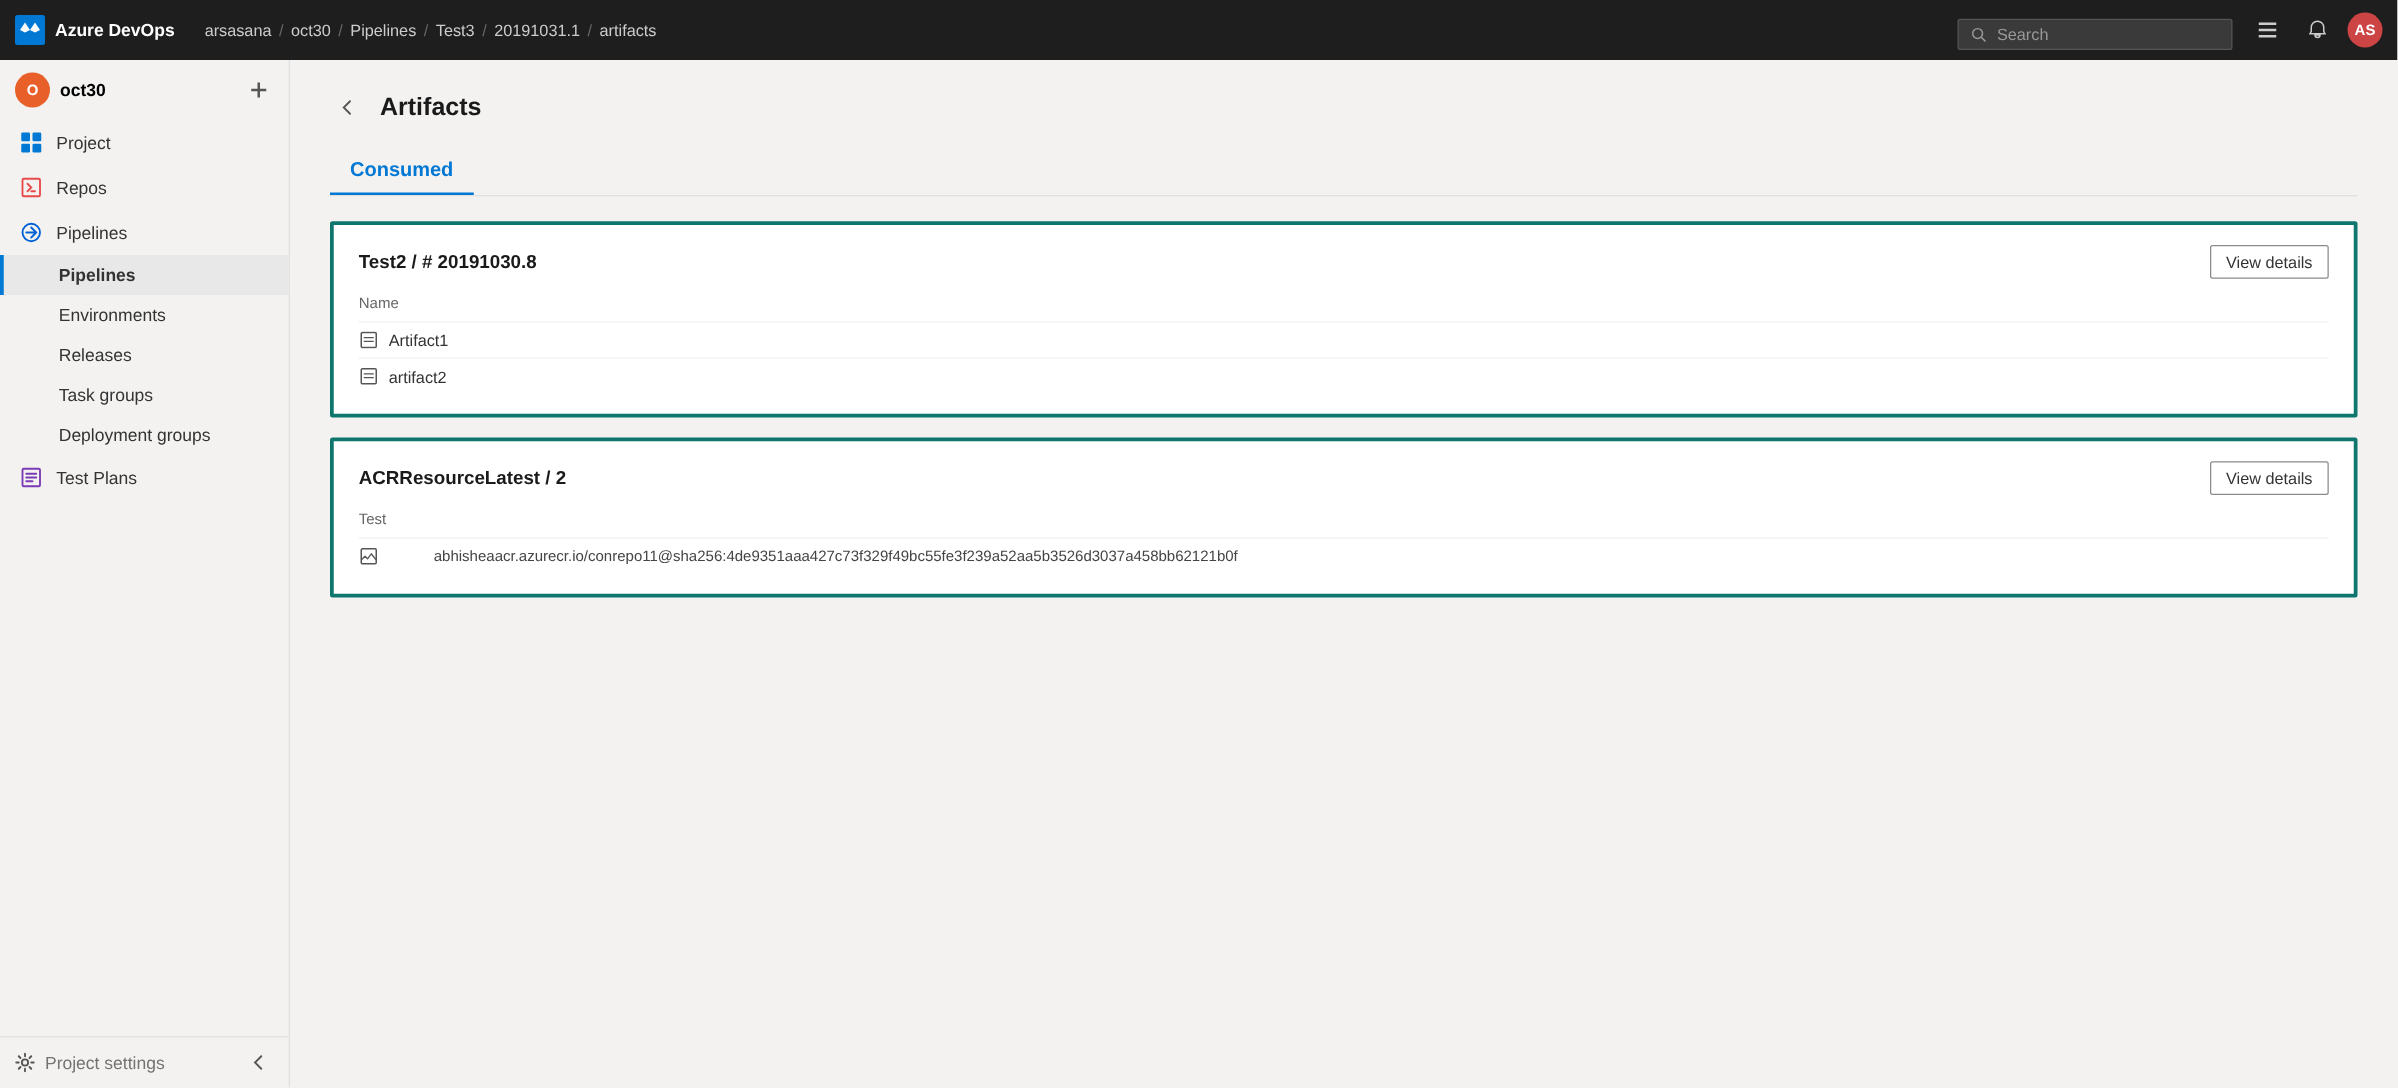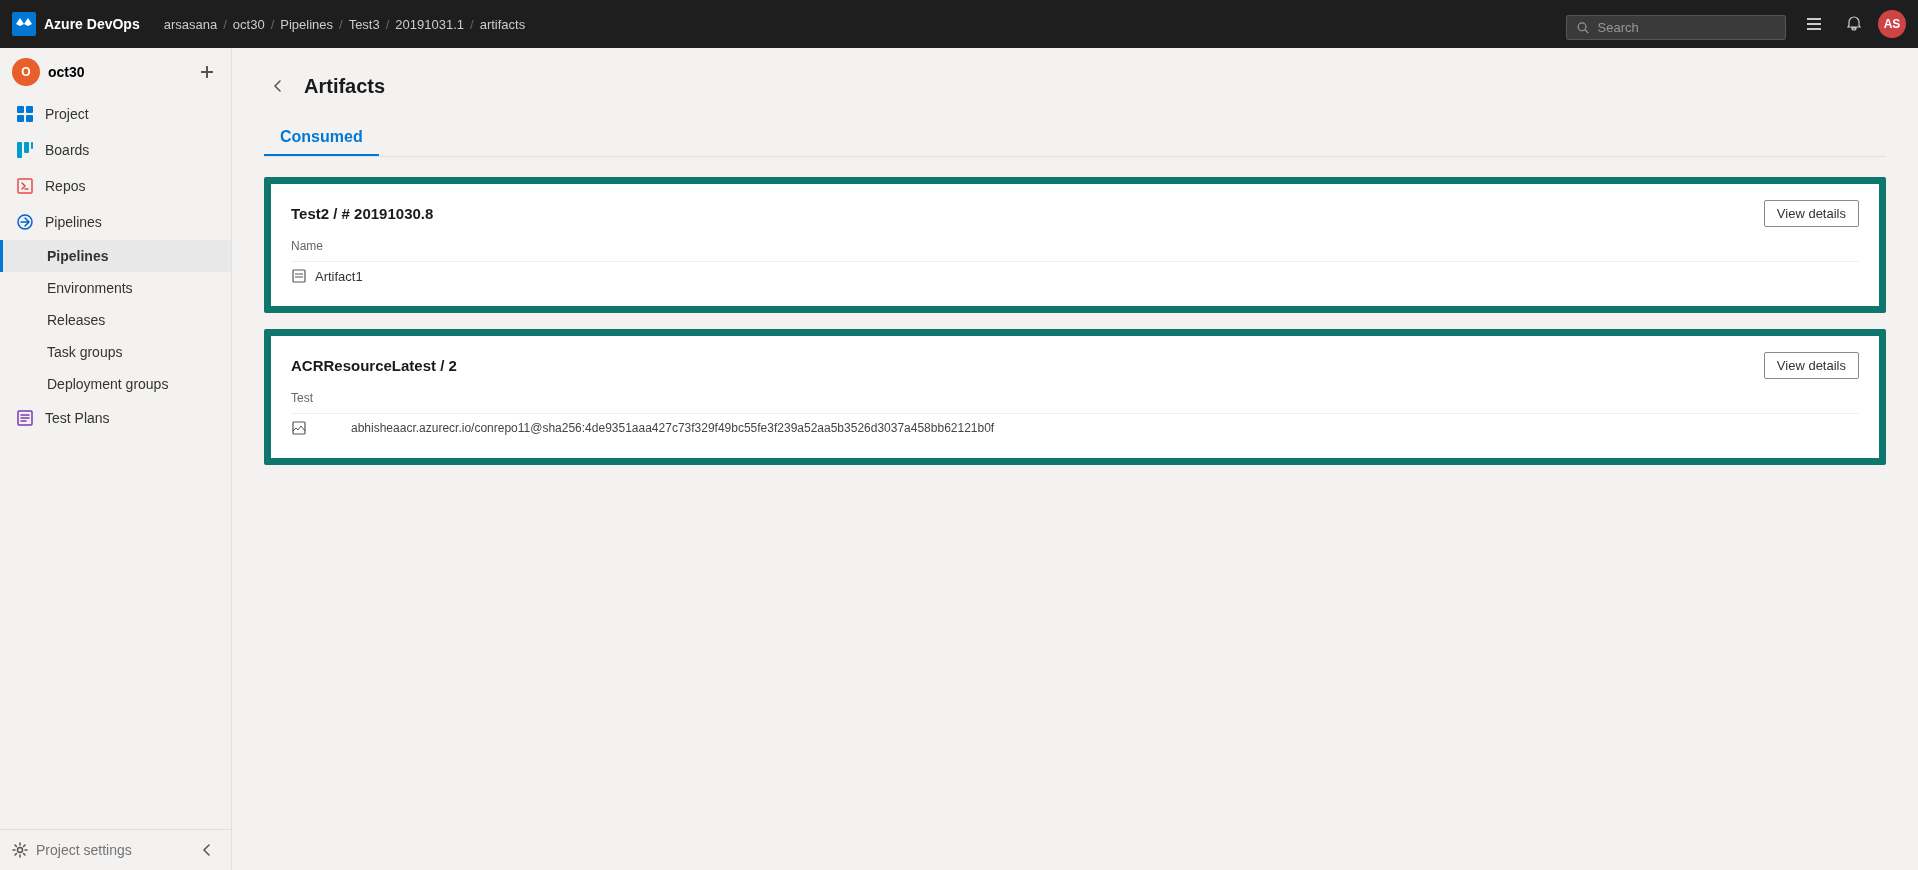--- a/index.html
+++ b/index.html
@@ -45,21 +45,21 @@
     .page-header { display: flex; align-items: center; gap: 12px; margin-bottom: 20px; }
     .back-btn { width: 28px; height: 28px; display: flex; align-items: center; justify-content: center; cursor: pointer; color: #555; border-radius: 2px; }
     .page-title { font-size: 20px; font-weight: 600; color: #1a1a1a; }
 
     
     .tabs { display: flex; border-bottom: 1px solid #e0e0e0; margin-bottom: 20px; }
     .tab { padding: 8px 16px; cursor: pointer; font-size: 16px; color: #555; border-bottom: 2px solid transparent; }
     .tab.active { color: #0078d4; border-bottom-color: #0078d4; font-weight: 600; }
 
     
-    .artifact-card { background: white; border: 7px solid #0f766e; border-radius: 2px; margin-bottom: 16px; padding: 16px 20px; }
+    .artifact-card { background: white; border: 3px solid #0f766e; border-radius: 2px; margin-bottom: 16px; padding: 16px 20px; }
     .card-header { display: flex; align-items: center; justify-content: space-between; margin-bottom: 12px; }
     .card-title { font-size: 15px; font-weight: 600; color: #1a1a1a; }
     .view-details-btn { padding: 5px 12px; background: white; border: 1px solid #8a8a8a; border-radius: 2px; cursor: pointer; font-size: 13px; color: #333; }
     .card-label { font-size: 12px; color: #666; margin-bottom: 8px; }
     .artifact-item { display: flex; align-items: center; gap: 8px; padding: 6px 0; font-size: 13px; color: #333; border-top: 1px solid #f0f0f0; }
     .artifact-item:first-child { border-top: none; }
     .artifact-icon { width: 16px; height: 16px; display: flex; align-items: center; justify-content: center; color: #555; flex-shrink: 0; }
   </style>
 </head>
 <body>
@@ -135,30 +135,20 @@
           <svg width="18" height="18" viewBox="0 0 18 18">
               <rect x="1" y="1" width="7" height="7" fill="#0078d4" rx="1"></rect>
               <rect x="10" y="1" width="7" height="7" fill="#0078d4" rx="1"></rect>
               <rect x="1" y="10" width="7" height="7" fill="#0078d4" rx="1"></rect>
               <rect x="10" y="10" width="7" height="7" fill="#0078d4" rx="1"></rect>
             </svg>
         </div>
         <span>Project</span>
       </div>
 
-      <div class="nav-item">
-        <div class="nav-icon">
-          <svg width="18" height="18" viewBox="0 0 18 18" fill="none">
-              <rect x="1" y="1" width="5" height="16" rx="1" fill="#009ccc"></rect>
-              <rect x="8" y="1" width="5" height="11" rx="1" fill="#009ccc"></rect>
-              <rect x="15" y="1" width="2" height="7" rx="1" fill="#009ccc"></rect>
-            </svg>
-        </div>
-        <span>Boards</span>
-      </div>
 
       <div class="nav-item">
         <div class="nav-icon">
           <svg width="18" height="18" viewBox="0 0 18 18" fill="none">
               <path d="M3 2h12a1 1 0 011 1v12a1 1 0 01-1 1H3a1 1 0 01-1-1V3a1 1 0 011-1z" stroke="#e84a4a" stroke-width="1.5"></path>
               <path d="M6 6l3 3-3 3M9 12h3" stroke="#e84a4a" stroke-width="1.5" stroke-linecap="round"></path>
             </svg>
         </div>
         <span>Repos</span>
       </div>
@@ -242,20 +232,30 @@
       <div class="artifact-item">
         <div class="artifact-icon">
           <svg width="14" height="14" viewBox="0 0 14 14" fill="none">
               <rect x="1" y="1" width="12" height="12" rx="1" stroke="#555" stroke-width="1.2"></rect>
               <line x1="3" y1="5" x2="11" y2="5" stroke="#555" stroke-width="1"></line>
               <line x1="3" y1="8" x2="11" y2="8" stroke="#555" stroke-width="1"></line>
             </svg>
         </div>
         <span>Artifact1</span>
       </div>
+      <div class="artifact-item">
+        <div class="artifact-icon">
+          <svg width="14" height="14" viewBox="0 0 14 14" fill="none">
+              <rect x="1" y="1" width="12" height="12" rx="1" stroke="#555" stroke-width="1.2"></rect>
+              <line x1="3" y1="5" x2="11" y2="5" stroke="#555" stroke-width="1"></line>
+              <line x1="3" y1="8" x2="11" y2="8" stroke="#555" stroke-width="1"></line>
+            </svg>
+        </div>
+        <span>artifact2</span>
+      </div>
     </div>
 
     <div class="artifact-card">
       <div class="card-header">
         <span class="card-title">ACRResourceLatest / 2</span>
         <button class="view-details-btn">View details</button>
       </div>
       <div class="card-label">Test</div>
       <div class="artifact-item">
         <div class="artifact-icon">

